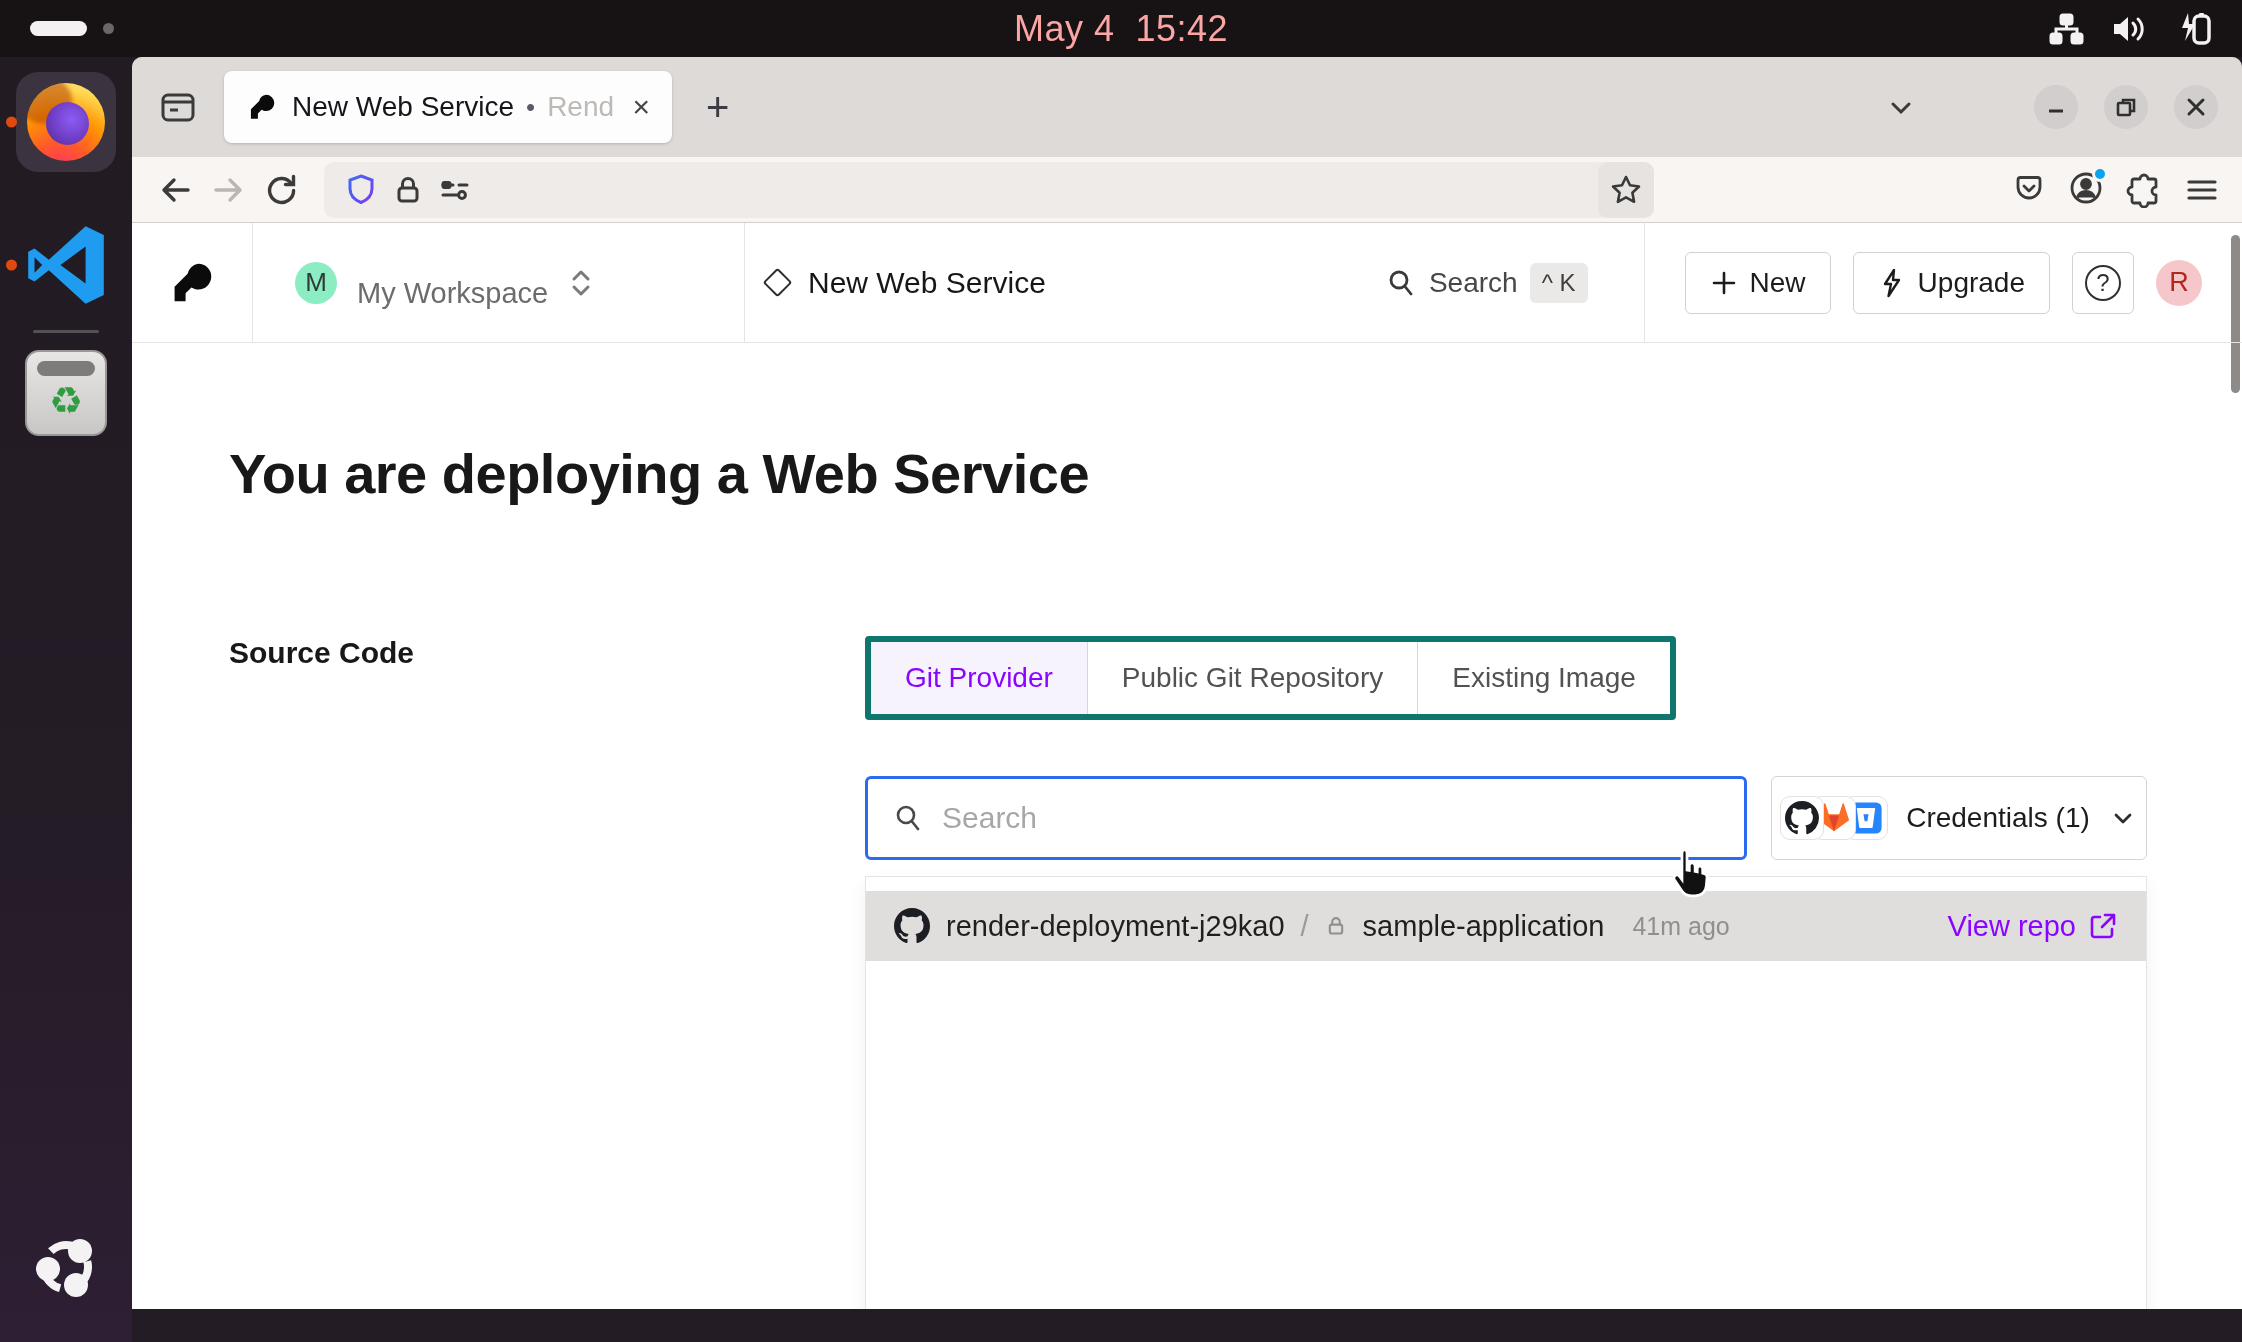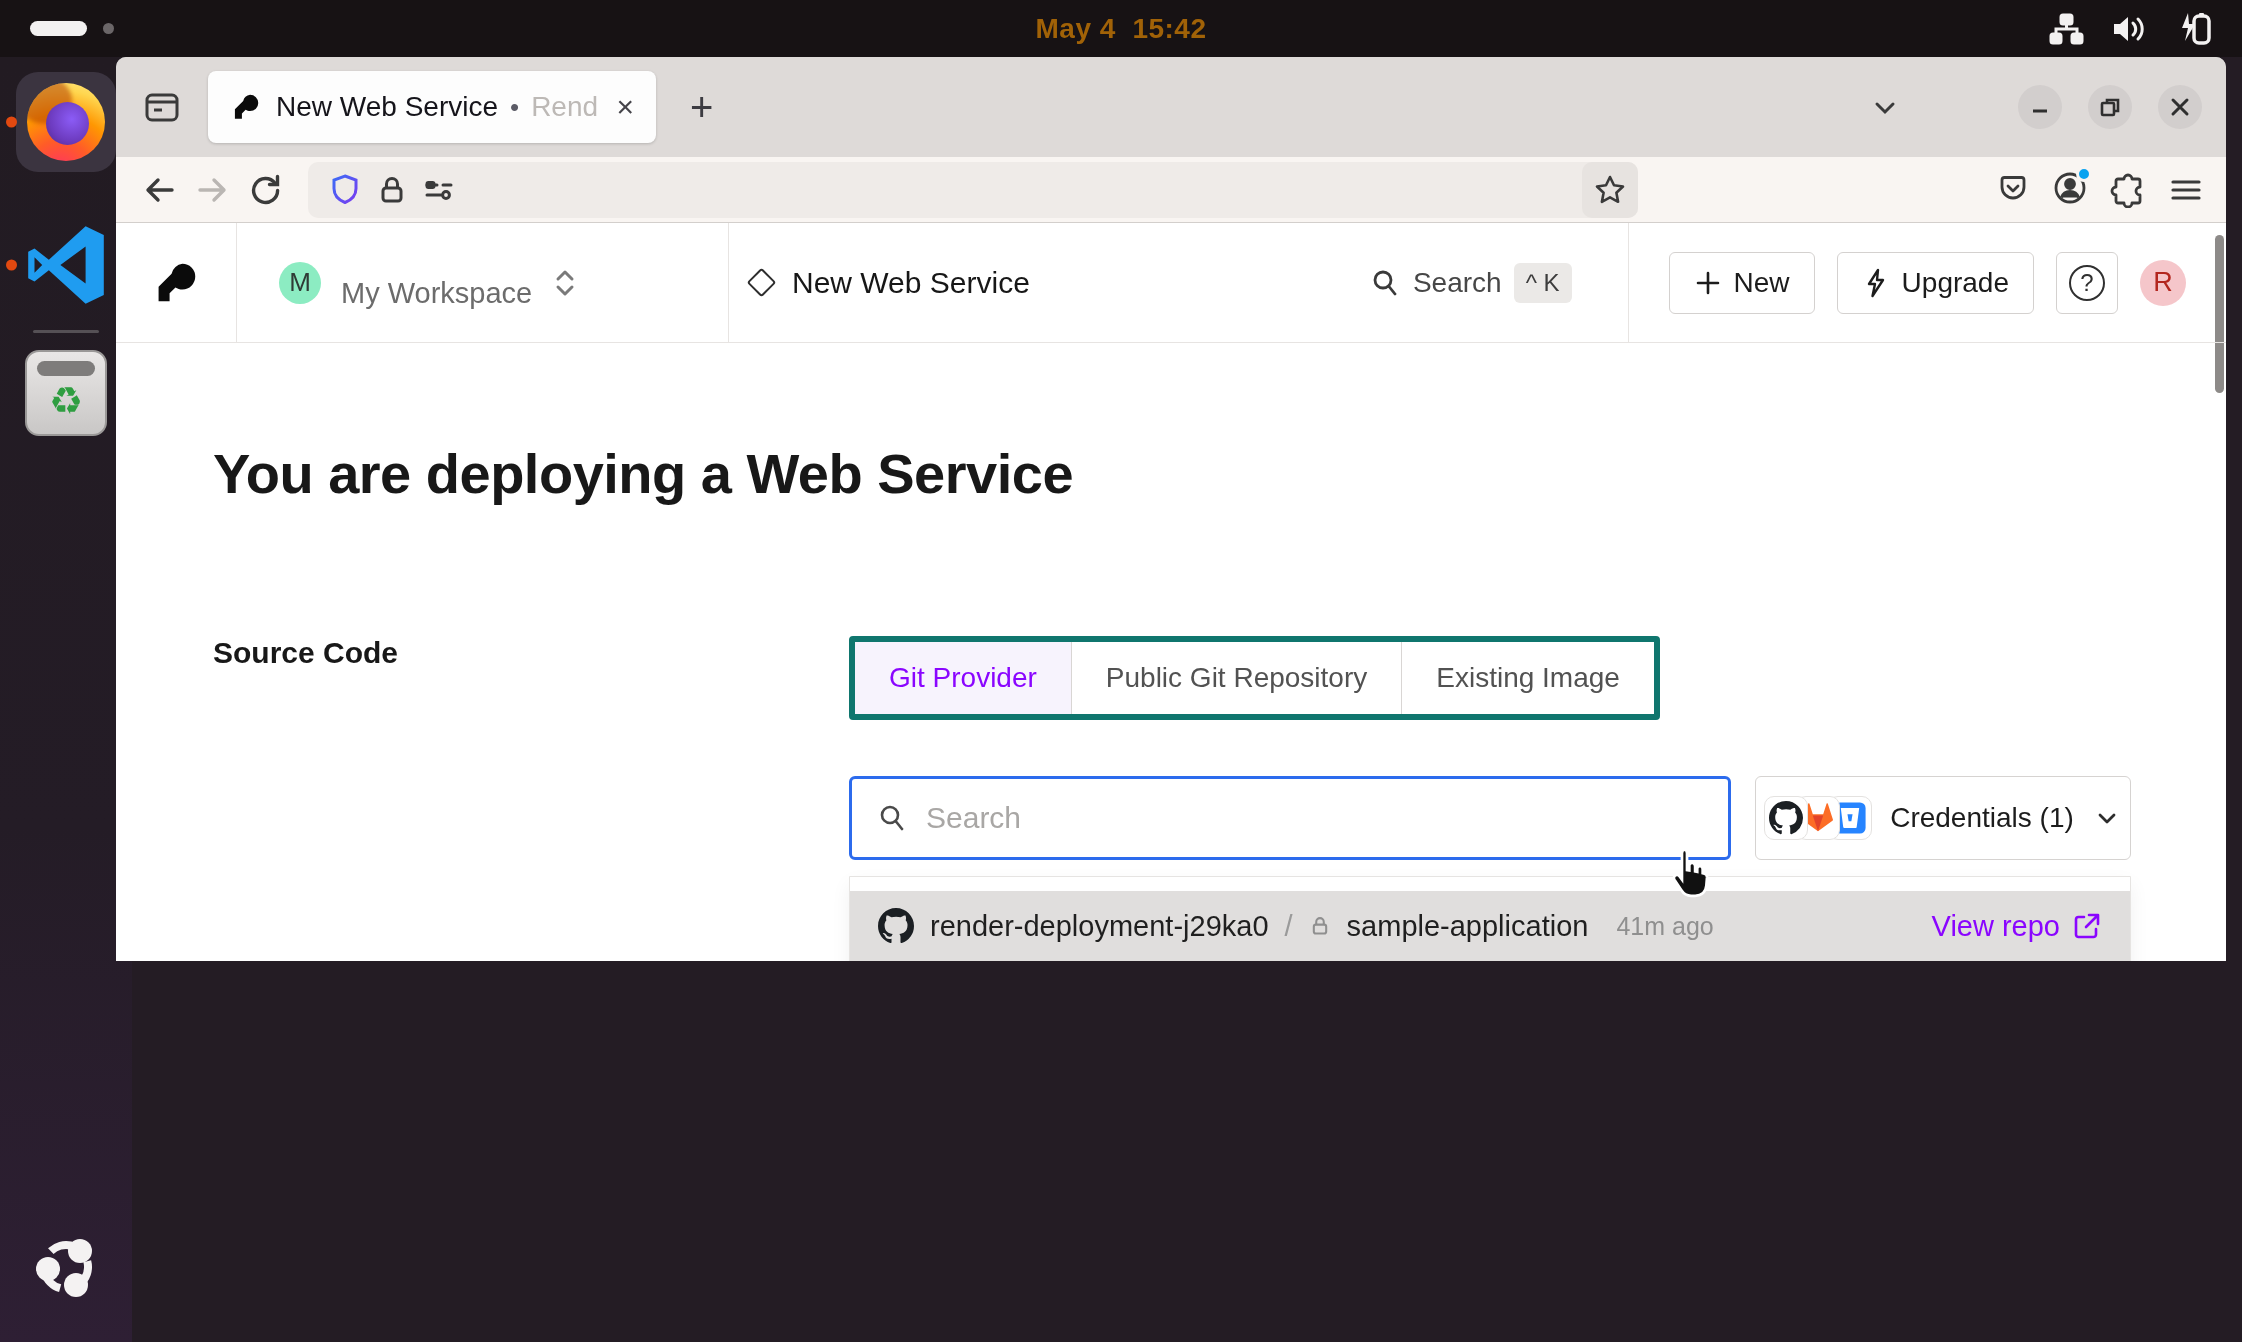--- a/index.html
+++ b/index.html
@@ -5,39 +5,39 @@
   * { margin:0; padding:0; box-sizing:border-box; }
   html,body { width:2242px; height:1342px; }
   body { font-family:"Liberation Sans", sans-serif; background:#fff; }
   .screen { position:relative; width:2242px; height:1342px; overflow:hidden; background:#241c24; }
 
   
   .topbar { position:absolute; left:0; top:0; width:2242px; height:57px; background:#171214; display:flex; align-items:center; justify-content:center; }
   .ws-indicators { position:absolute; left:30px; top:0; height:57px; display:flex; align-items:center; gap:16px; }
   .ws-pill { width:57px; height:15px; border-radius:8px; background:#f3f1f1; }
   .ws-dot { width:11px; height:11px; border-radius:50%; background:#6b6668; }
-  .clock { color:#a16207; font-size:28px; font-weight:700; white-space:pre; letter-spacing:.5px; }
+  .clock { color:#fca5a5; font-size:36px; font-weight:400; white-space:pre; letter-spacing:.5px; }
   .sysicons { position:absolute; right:28px; top:0; height:57px; display:flex; align-items:center; gap:26px; }
 
   
   .dock { position:absolute; left:0; top:57px; width:132px; height:1285px; background:linear-gradient(180deg,#221b22 0%, #241c26 60%, #2e1f34 100%); }
   .dock-item { position:absolute; left:0; width:132px; display:flex; justify-content:center; }
   .dock-tile { width:100px; height:100px; border-radius:22px; display:flex; align-items:center; justify-content:center; }
   .dock-tile.active { background:#3b3440; }
   .run-dot { position:absolute; left:6px; top:50%; transform:translateY(-50%); width:11px; height:11px; border-radius:50%; background:#e24910; }
   .ff-logo { width:78px; height:78px; border-radius:50%; background:radial-gradient(circle at 42% 115%, #ff2f69 0%, #ff5c27 32%, #ff9702 58%, #ffd64f 82%, #ffe98a 100%); position:relative; overflow:hidden; }
   .ff-logo .inner { position:absolute; left:24%; top:24%; width:56%; height:56%; border-radius:50%; background:radial-gradient(circle at 60% 40%, #8b5cf6 0%, #6d3bbf 60%, #4c2889 100%); }
   .ff-logo .swirl { position:absolute; left:-12%; top:-8%; width:70%; height:60%; border-radius:50%; background:#b34004; opacity:.55; filter:blur(2px); }
   .dock-divider { position:absolute; left:33px; width:66px; height:3px; border-radius:2px; background:#555055; }
   .trash-tile { width:82px; height:86px; border-radius:14px; background:linear-gradient(180deg,#e9e7e6,#c9c7c6); border:2px solid #9a9897; display:flex; flex-direction:column; align-items:center; }
   .trash-lid { margin-top:9px; width:58px; height:15px; border-radius:8px; background:#7e7c7b; }
   .trash-glyph { font-size:38px; line-height:1; color:#2f9e41; margin-top:6px; }
 
   
-  .window { position:absolute; left:116px; top:57px; width:2110px; height:904px; background:#a3a3a3; border-radius:10px 10px 0 0; overflow:hidden; }
+  .window { position:absolute; left:132px; top:57px; width:2110px; height:1252px; background:#a3a3a3; border-radius:10px 10px 0 0; overflow:hidden; }
   .tabbar { position:relative; height:100px; background:#dedad8; display:flex; align-items:center; }
   .fxview { margin-left:22px; width:48px; height:48px; border-radius:8px; display:flex; align-items:center; justify-content:center; }
   .tab { margin-left:22px; width:448px; height:72px; background:#fdfdfd; border-radius:8px; box-shadow:0 1px 3px rgba(0,0,0,.18); display:flex; align-items:center; padding:0 18px 0 24px; }
   .tab-title { margin-left:16px; font-size:28px; color:#15141a; white-space:nowrap; }
   .tab-sep { margin:0 12px; color:#5b5b66; font-size:26px; }
   .tab-site { color:#bdb9b6; font-size:28px; overflow:hidden; max-width:84px; white-space:nowrap; }
   .tab-close { margin-left:auto; font-size:30px; color:#45444a; line-height:1; padding:2px 4px; }
   .newtab-btn { margin-left:26px; font-size:40px; color:#3c3b41; font-weight:300; line-height:1; padding:0 8px; }
   .tab-right { position:absolute; right:0; top:0; height:100px; display:flex; align-items:center; gap:26px; padding-right:24px; }
   .alltabs { margin-right:90px; }

